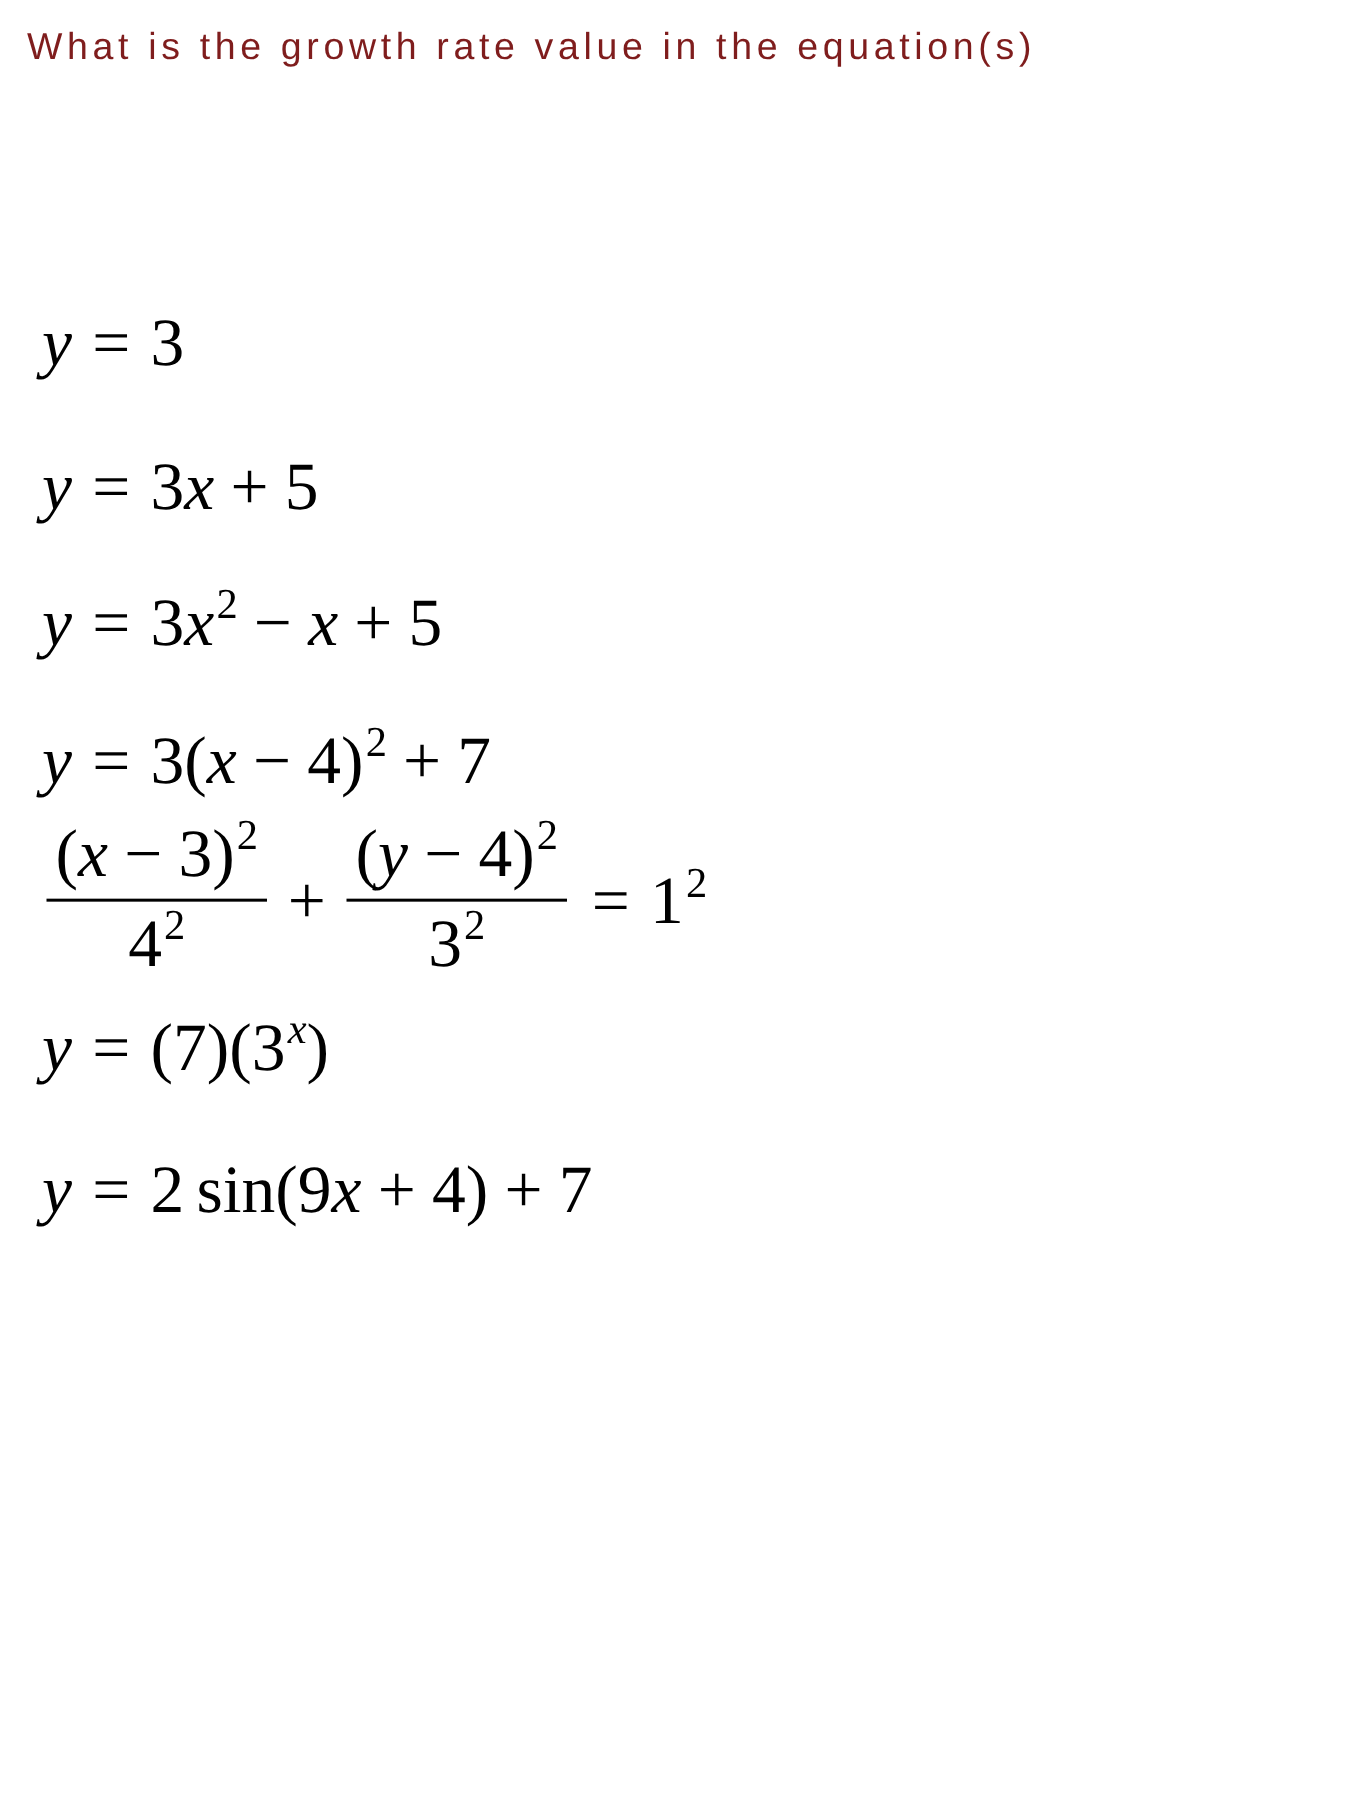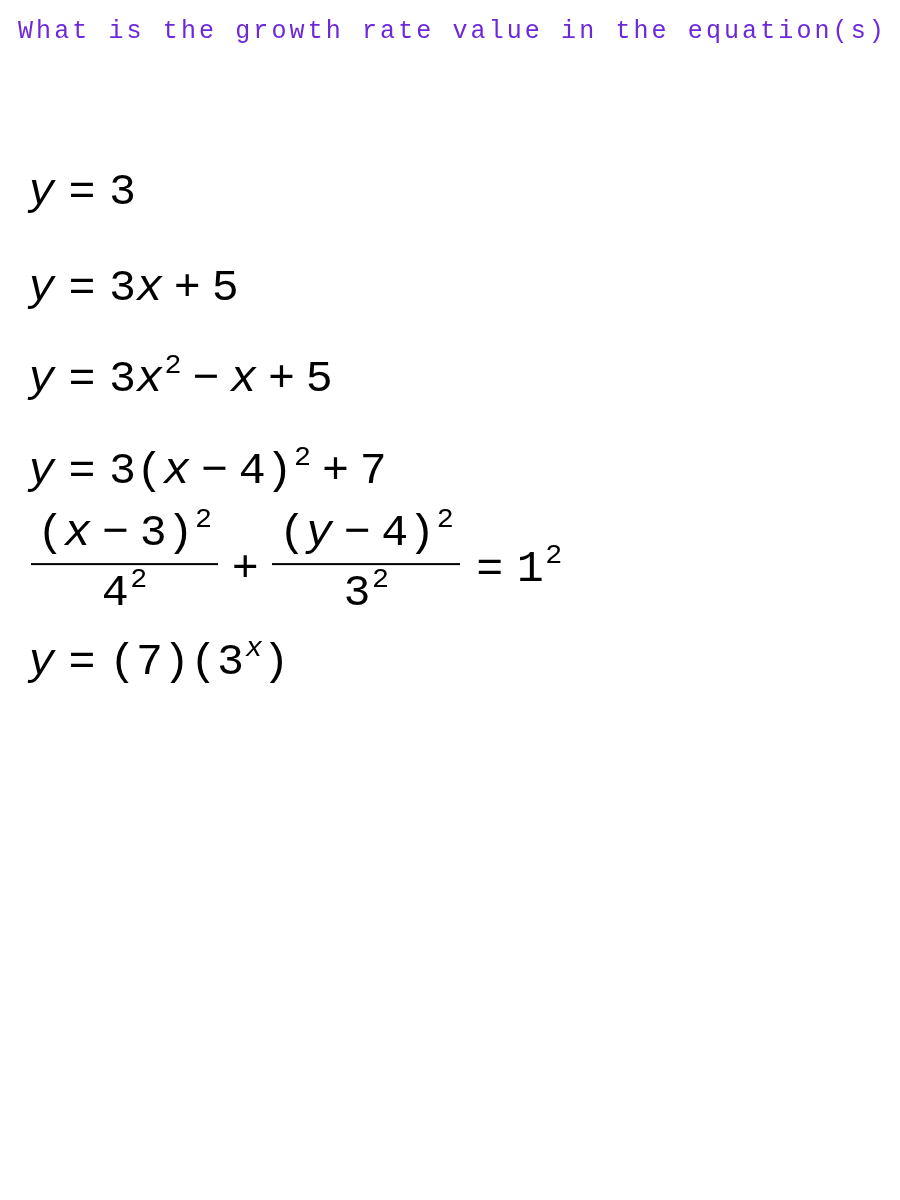--- a/index.html
+++ b/index.html
@@ -10,38 +10,39 @@
     background: #ffffff;
     color: #000000;
     overflow: hidden;
   }
 
   
   .question {
     position: absolute;
     top: 16px;
     left: 18px;
-    font-family: Liberation Mono, monospace;
+    font-family: Liberation Sans, sans-serif;
     font-size: 25px;
     letter-spacing: 3.1px;
     line-height: 31px;
-    color: #6d28d9;
+    color: #7f1d1d;
     white-space: nowrap;
   }
 
   
   .equations { position: absolute; top: 0; left: 0; width: 900px; height: 1200px; }
   .eq {
     position: absolute;
     left: 28px;
     transform: translateY(-50%);
     white-space: nowrap;
-    font-family: Liberation Mono, monospace;
+    font-family: Liberation Serif, serif;
     font-size: 45px;
     color: #000000;
+    margin-top: 36px;
   }
   .eq:nth-child(1)  { top: 192px; }
   .eq:nth-child(2)  { top: 288px; }
   .eq:nth-child(3)  { top: 379px; }
   .eq:nth-child(4)  { top: 471px; }
   .eq:nth-child(5)  { top: 569px; }
   .eq:nth-child(6)  { top: 662px; }
   .eq:nth-child(7)  { top: 757px; }
   .eq:nth-child(8)  { top: 853px; }
   .eq:nth-child(9)  { top: 943px; }
@@ -95,13 +96,14 @@
   <div>What is the growth rate value in the equation(s)</div>
 </div>
 
 <div class="equations" id="equation-list">
     <div class="eq"><span class="v">y</span><span class="op rel">=</span><span class="n">3</span></div>
     <div class="eq"><span class="v">y</span><span class="op rel">=</span><span class="n">3</span><span class="v">x</span><span class="op">+</span><span class="n">5</span></div>
     <div class="eq"><span class="v">y</span><span class="op rel">=</span><span class="n">3</span><span class="v">x</span><sup class="sup">2</sup><span class="op">−</span><span class="v">x</span><span class="op">+</span><span class="n">5</span></div>
     <div class="eq"><span class="v">y</span><span class="op rel">=</span><span class="n">3(</span><span class="v">x</span><span class="op">−</span><span class="n">4)</span><sup class="sup">2</sup><span class="op">+</span><span class="n">7</span></div>
     <div class="eq"><span class="frac"><span class="fnum"><span class="n">(</span><span class="v">x</span><span class="op">−</span><span class="n">3)</span><sup class="sup">2</sup></span><span class="fden"><span class="n">4</span><sup class="sup">2</sup></span></span><span class="op">+</span><span class="frac"><span class="fnum"><span class="n">(</span><span class="v">y</span><span class="op">−</span><span class="n">4)</span><sup class="sup">2</sup></span><span class="fden"><span class="n">3</span><sup class="sup">2</sup></span></span><span class="op rel">=</span><span class="n">1</span><sup class="sup">2</sup></div>
     <div class="eq"><span class="v">y</span><span class="op rel">=</span><span class="n">(7)(3</span><sup class="sup it">x</sup><span class="n">)</span></div>
+    <div class="eq"><span class="v">y</span><span class="op rel">=</span><span class="n">2</span><span class="fn">sin</span><span class="n">(9</span><span class="v">x</span><span class="op">+</span><span class="n">4)</span><span class="op">+</span><span class="n">7</span></div>
   </div>
 
 </body></html>

